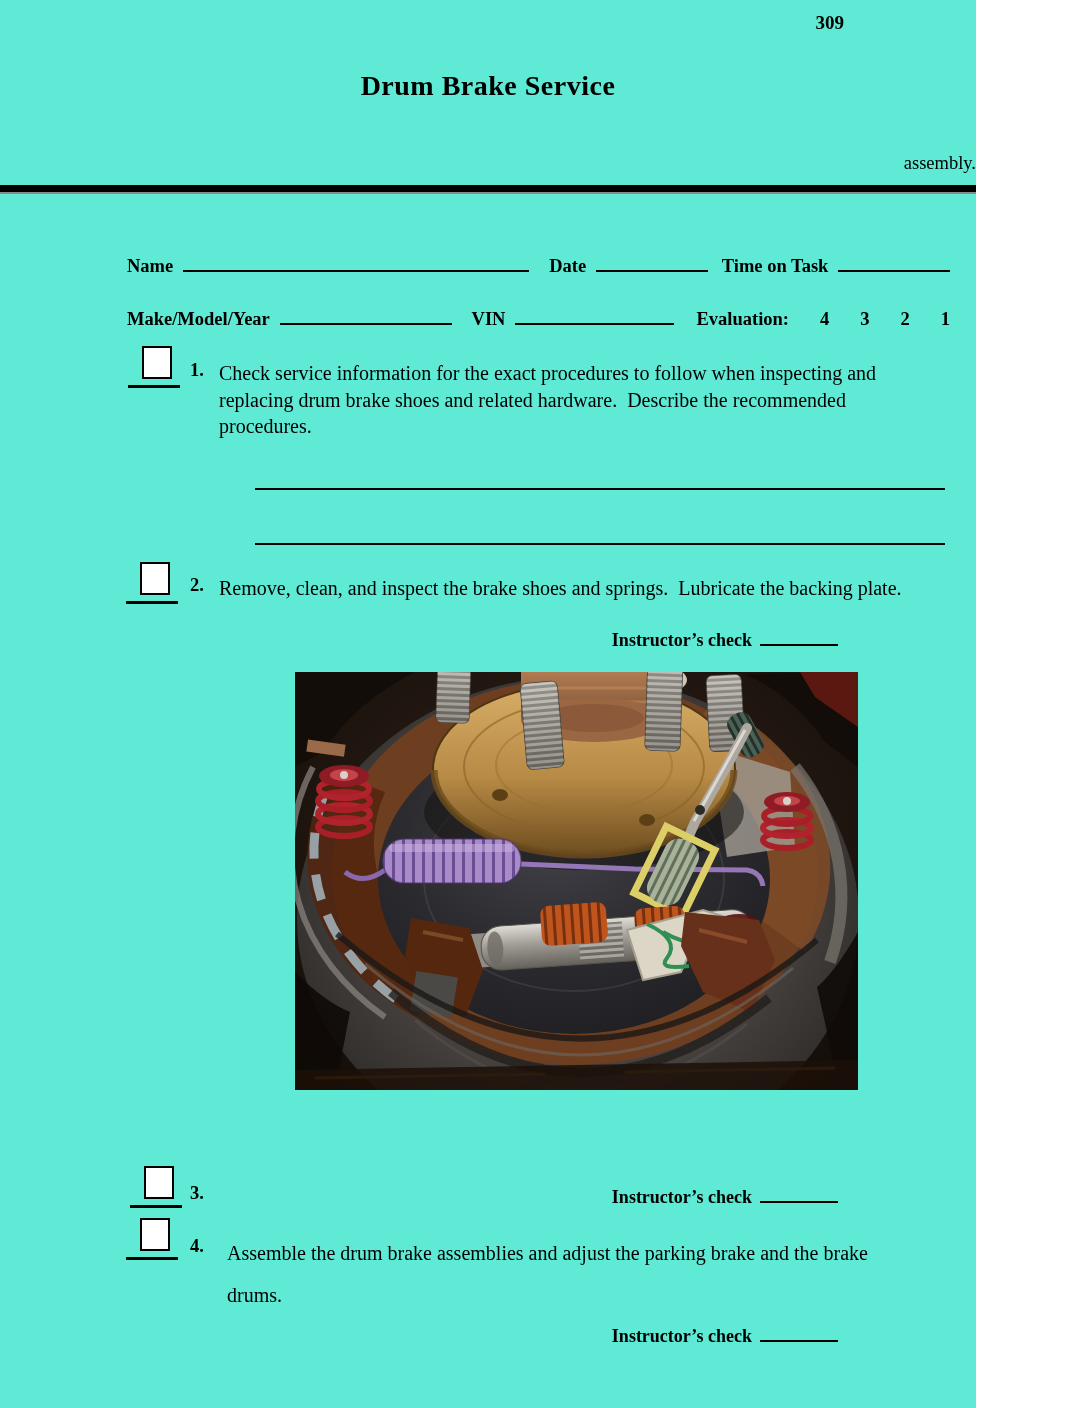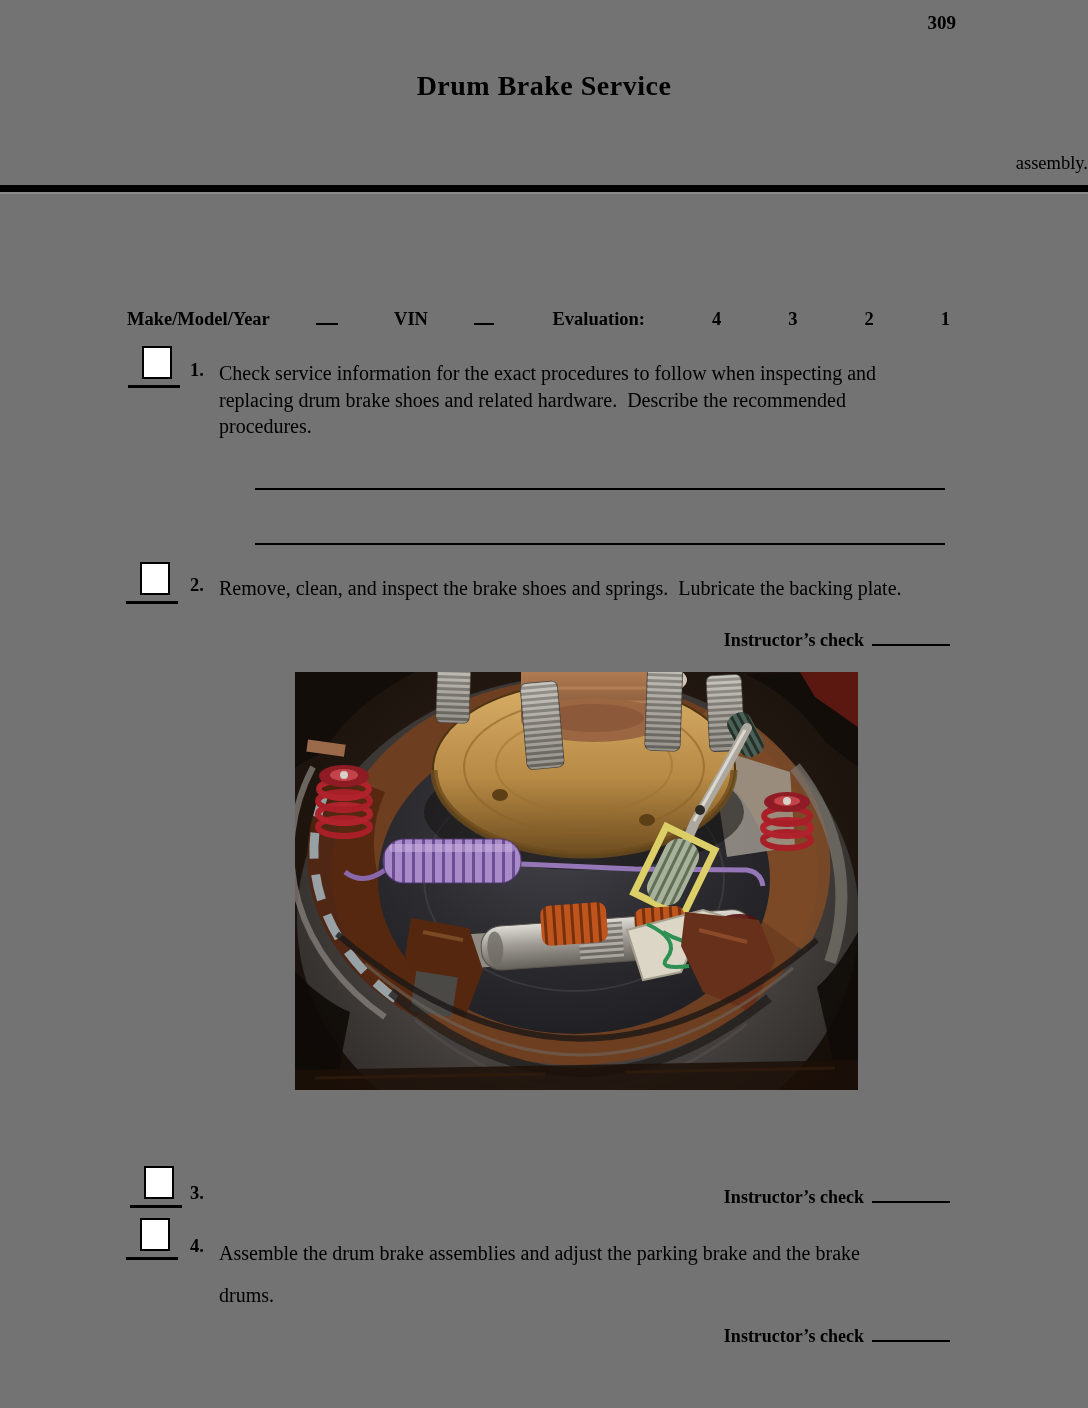--- a/index.html
+++ b/index.html
@@ -1,29 +1,29 @@
 <!DOCTYPE html>
 <html><head>
 <meta charset="utf-8">
 <style>
   html,body{margin:0;padding:0;background:#ffffff;}
   .page{
-    position:relative;width:1088px;height:1408px;background:#737373;
+    position:relative;width:976px;height:1408px;background:#5eead4;
     font-family:"Liberation Serif", serif;color:#000;overflow:hidden;text-decoration:underline;
   }
   .abs{position:absolute;}
   .b{font-weight:bold;}
   .pagenum{top:12px;right:132px;font-size:19px;font-weight:bold;}
   .title{top:70px;left:0;width:100%;text-align:center;font-size:28px;font-weight:bold;letter-spacing:.5px;}
   .ase1{top:126px;left:0;width:100%;text-align:center;font-size:18.5px;white-space:pre-wrap;}
   .ase2{top:153px;left:0;width:100%;text-align:right;font-size:18.5px;}
   .rule{top:185px;left:0;width:1088px;height:7px;background:#000;border-bottom:2px solid #8a8a8a;}
   .formrow{left:127px;width:823px;display:flex;align-items:baseline;font-size:18.5px;font-weight:bold;white-space:nowrap;}
   .row1{top:252px;}
-  .row2{top:305px;gap:36px;}
+  .row2{top:305px;}
   .blank{display:inline-block;border-bottom:2px solid #000;height:18px;}
   .g3{flex:3.1;margin:0 20px 0 10px;}
   .g1{flex:1;margin:0 14px 0 10px;}
   .g1e{flex:1;margin-left:10px;}
   .evalnum{display:inline-block;margin-left:31px;}
   .checkslot{width:52px;border-bottom:3px solid #000;text-align:center;padding:0 0 2px 0;}
   .checkbox{display:inline-block;width:26px;height:29px;border:2.5px solid #000;background:#fff;margin-left:6px;}
   .tasknum{font-size:18.5px;font-weight:bold;}
   .tasktext{font-size:20px;line-height:26.5px;white-space:pre-wrap;}
   .answerline{left:255px;width:690px;border-bottom:2px solid #000;height:0;}
@@ -35,20 +35,28 @@
 </head>
 <body>
 
 <div class="page">
 
   <div class="abs pagenum">309</div>
   <div class="abs title">Drum Brake Service</div>
   <div class="abs ase2">assembly.</div>
   <div class="abs rule"></div>
 
+  <div class="abs formrow row1">
+    <span>Name</span>
+    <span class="blank g3"></span>
+    <span>Date</span>
+    <span class="blank g1"></span>
+    <span>Time on Task</span>
+    <span class="blank g1e"></span>
+  </div>
 
   <div class="abs formrow row2">
     <span>Make/Model/Year</span>
     <span class="blank g3" style="flex:1.35;"></span>
     <span>VIN</span>
     <span class="blank g1" style="flex:1.25;margin-right:22px;"></span>
     <span>Evaluation:</span>
     <span class="evalnum">4</span>
     <span class="evalnum">3</span>
     <span class="evalnum">2</span>
@@ -263,17 +271,17 @@
     </g>
   </svg>
   </div>
 
   <div class="abs checkslot" style="left:130px;top:1166px;"><span class="checkbox"></span></div>
   <div class="abs tasknum" style="left:190px;top:1183px;">3.</div>
   <div class="abs icheck" style="top:1183px;right:138px;"><span>Instructor’s check</span><span class="blank"></span></div>
 
   <div class="abs checkslot" style="left:126px;top:1218px;"><span class="checkbox"></span></div>
   <div class="abs tasknum" style="left:190px;top:1236px;">4.</div>
-  <div class="abs tasktext" style="left:219px;top:1232px;width:700px;line-height:42px;">Assemble the drum brake assemblies and adjust the parking brake and the brake drums.</div>
+  <div class="abs tasktext" style="left:227px;top:1232px;width:700px;line-height:42px;">Assemble the drum brake assemblies and adjust the parking brake and the brake drums.</div>
 
   <div class="abs icheck" style="top:1322px;right:138px;"><span>Instructor’s check</span><span class="blank"></span></div>
 
 </div>
 
 </body></html>

